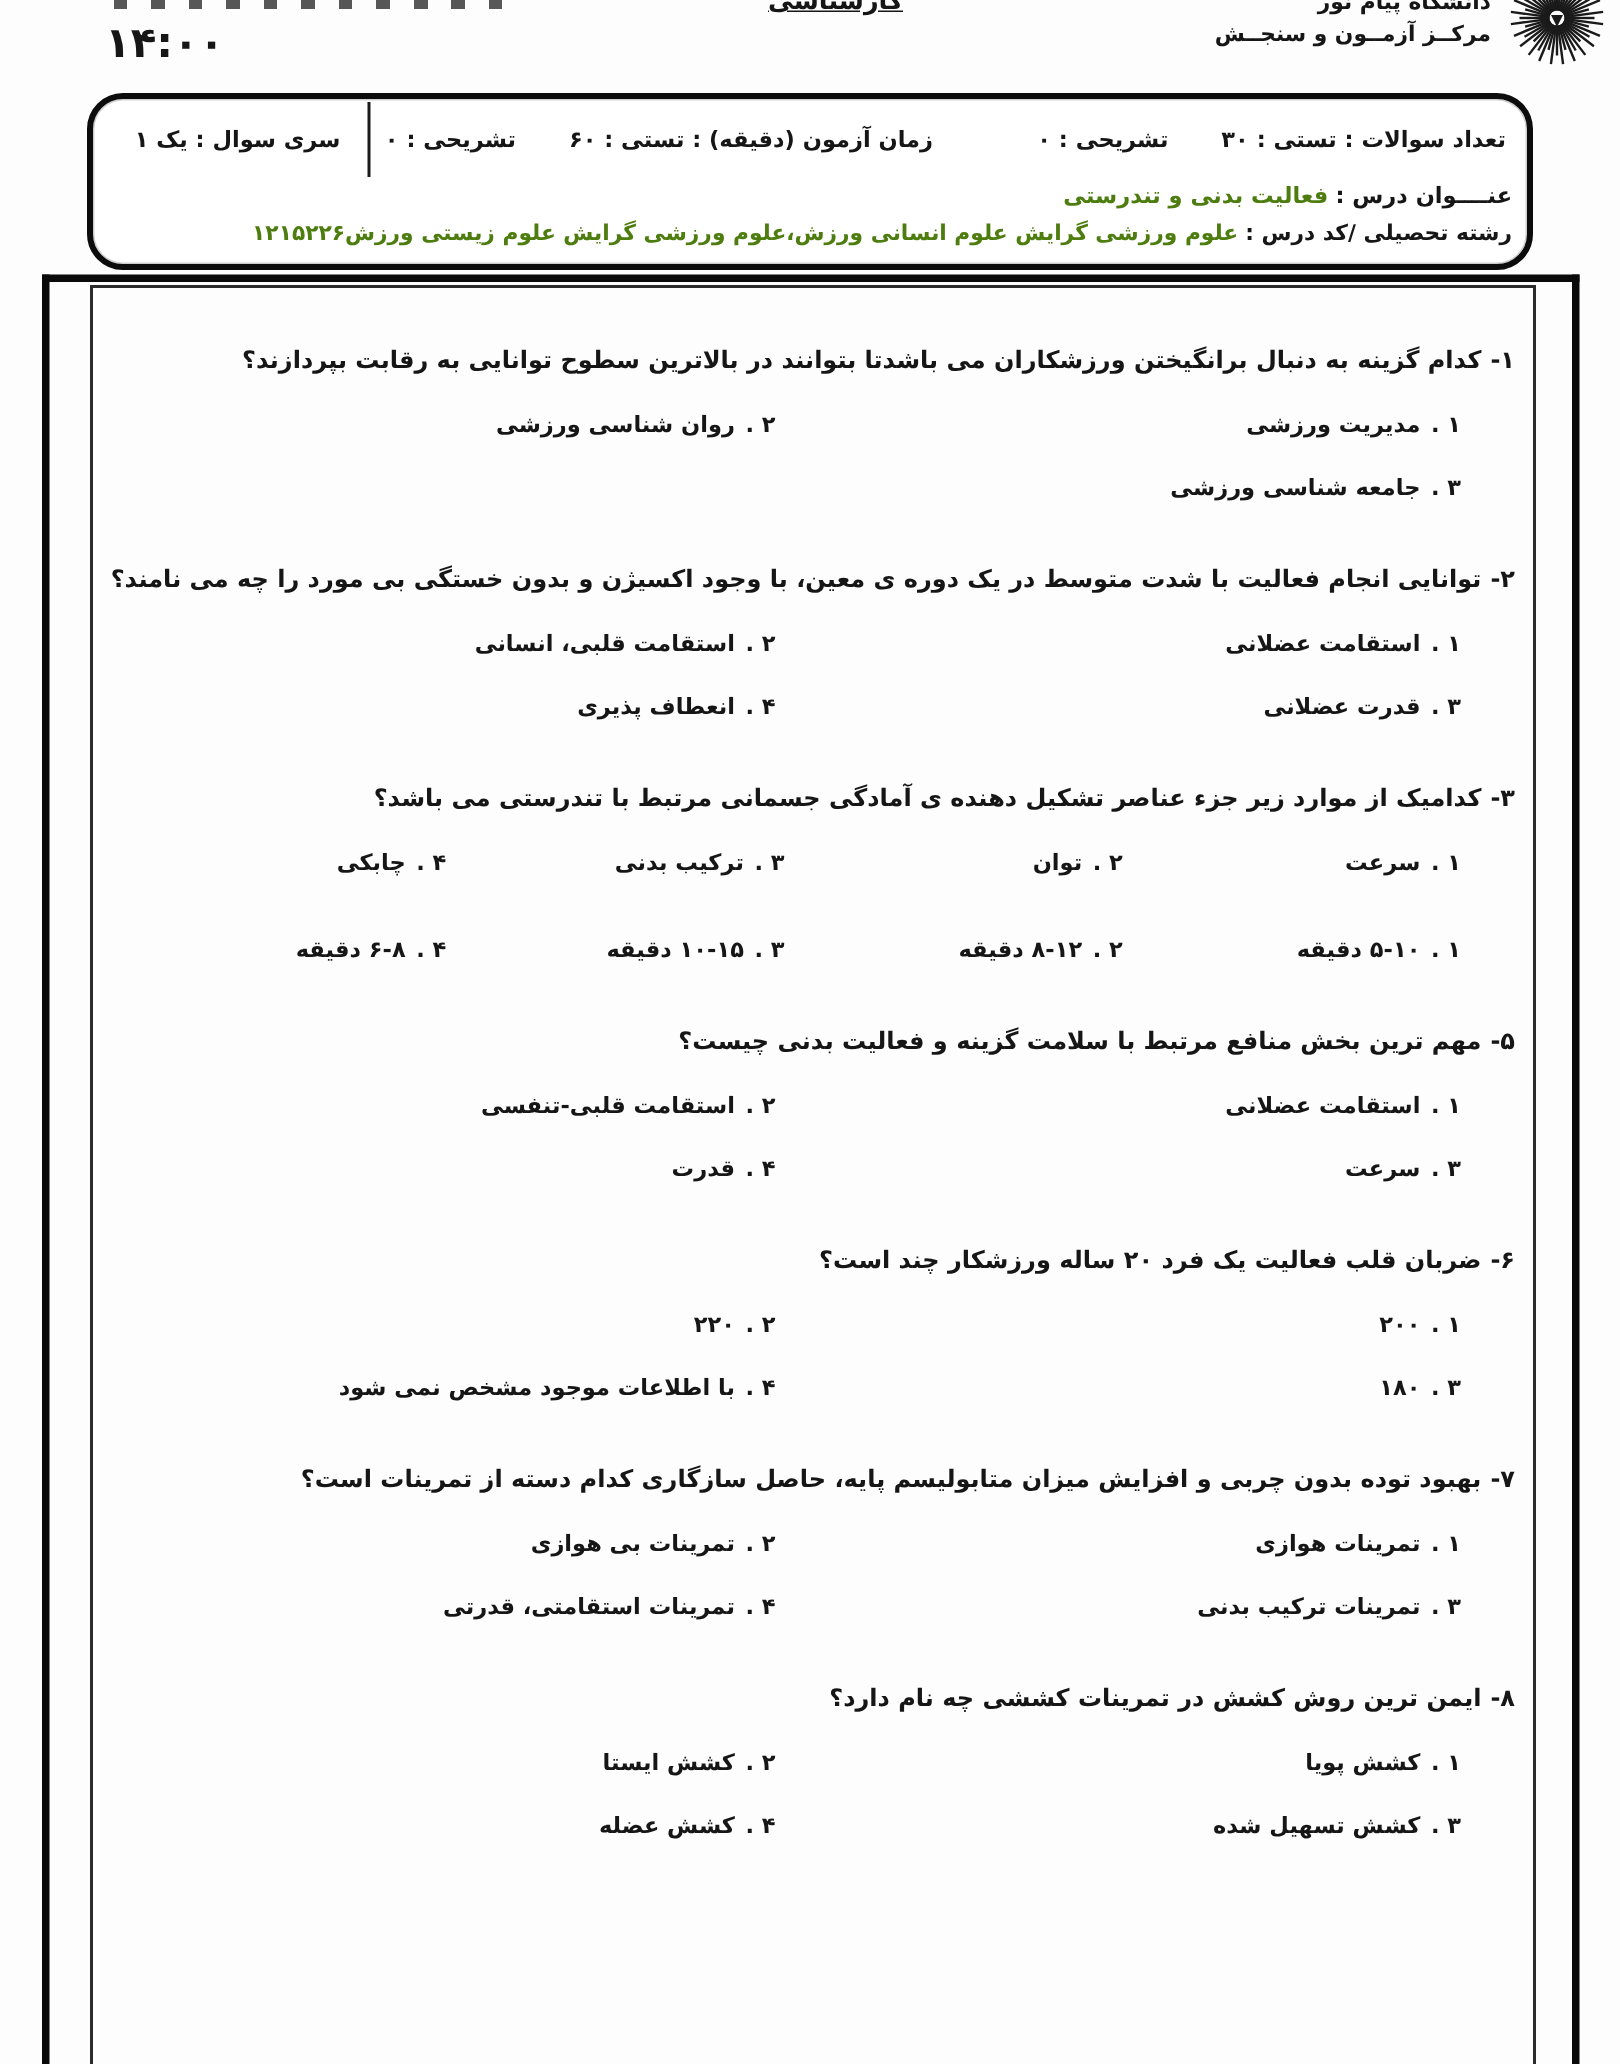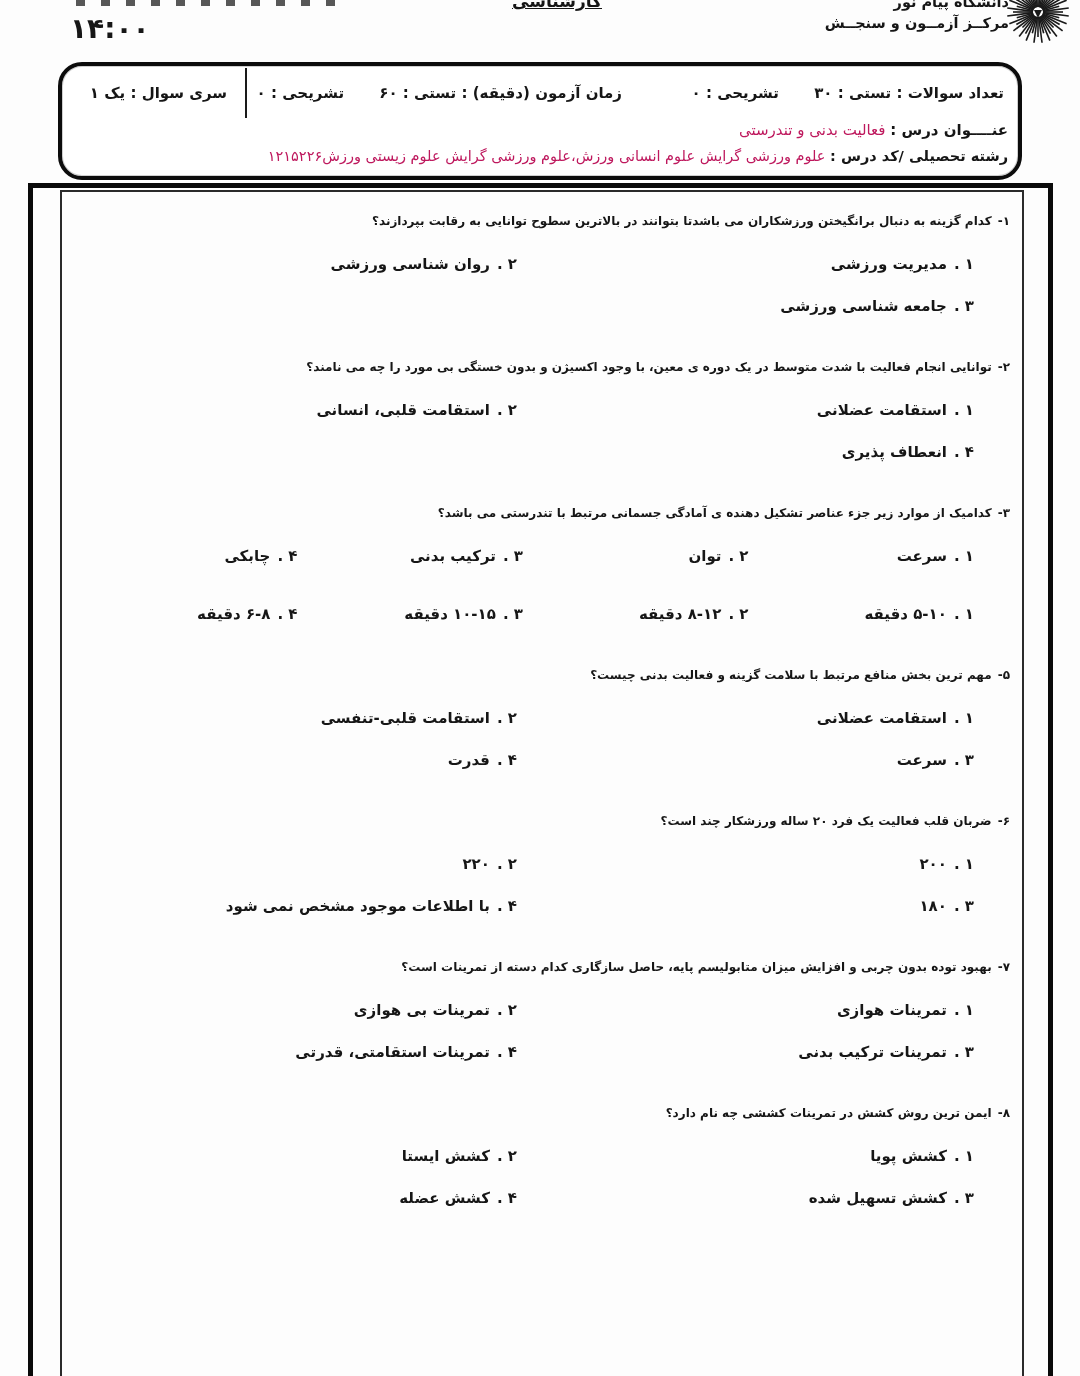--- a/index.html
+++ b/index.html
@@ -9,53 +9,53 @@
     font-family:"DejaVu Sans",sans-serif;color:#161616;
   }
   
   .clip-marks{
     position:absolute;left:76px;top:0;width:262px;height:6px;opacity:.8;
     background:repeating-linear-gradient(90deg,#2e2e2e 0 9px,transparent 9px 25px);
   }
   .time{position:absolute;left:70px;top:12px;font-size:28px;font-weight:700;direction:rtl;}
   .degree-clip{position:absolute;left:492px;top:0;width:110px;height:15px;overflow:hidden;text-decoration:underline;}
   .degree-clip span{display:block;margin-top:-9px;font-size:17px;font-weight:700;}
-  .uni{position:absolute;right:71px;top:0;text-align:right;direction:rtl;font-weight:700;}
+  .uni{position:absolute;right:86px;top:0;text-align:right;direction:rtl;font-weight:700;}
   .uni .l1{display:block;height:12px;overflow:hidden;font-size:14.5px;}
   .uni .l1 span{display:block;margin-top:-6px;}
   .uni .l2{display:block;margin-top:3px;font-size:14.5px;letter-spacing:.5px;}
   .logo{position:absolute;right:0;top:0;width:84px;height:58px;}
   
   .info-box{
     position:absolute;left:58px;top:62px;width:964px;height:118px;box-sizing:border-box;
     border:4px solid #0c0c0c;border-radius:24px;background:#fff;padding-top:2px;
     box-shadow:inset 0 0 0 1px #cfcfcf;
   }
   .row1{display:flex;direction:rtl;align-items:center;height:50px;font-size:15px;font-weight:700;}
   .cell-count{width:392px;padding-right:14px;box-sizing:border-box;}
   .cell-time{flex:1;padding-right:4px;box-sizing:border-box;}
   .cell-series{width:185px;height:100%;border-right:2px solid #1a1a1a;display:flex;align-items:center;
     padding-right:18px;box-sizing:border-box;}
   .pair-gap{margin-left:30px;}
   .lbl{font-weight:700;}
   .row2{padding:3px 10px 0 0;font-size:15px;}
   .row3{padding:9px 10px 0 0;font-size:14.5px;}
-  .val{font-weight:400;color:#be185d;}
+  .val{font-weight:700;color:#4d7c0f;}
   
   .body-frame{
     position:absolute;left:28px;right:27px;top:183px;bottom:-6px;
     border:5px solid #0a0a0a;border-bottom:none;
   }
   .body-inner{
     position:absolute;left:27px;right:24px;top:2px;bottom:0;
     border-top:2px solid #2b2b2b;border-left:2px solid #2b2b2b;border-right:2px solid #2b2b2b;
   }
   .questions{padding:14px 12px 0 10px;direction:rtl;}
   .question{margin-bottom:34px;}
-  .q-line{font-size:12px;font-weight:700;line-height:30px;text-align:right;}
+  .q-line{font-size:16px;font-weight:700;line-height:30px;text-align:right;margin-top:19px;}
   .q-num{margin-left:6px;}
   .opts{display:grid;direction:rtl;row-gap:18px;margin:16px 36px 0 0;}
   .opts-2{grid-template-columns:457px 1fr;}
   .opts-4{grid-template-columns:repeat(4,1fr);}
   .opt{font-size:15px;font-weight:700;line-height:24px;text-align:right;white-space:nowrap;}
   .opt-num{margin-left:7px;}
 </style>
 </head>
 <body>
 
@@ -181,20 +181,23 @@
     </div>
     <div class="opts opts-2">
   <div class="opt">
     <span class="opt-num">۱ .</span><span class="opt-text">استقامت عضلانی</span>
   </div>
 
   <div class="opt">
     <span class="opt-num">۲ .</span><span class="opt-text">استقامت قلبی، انسانی</span>
   </div>
 
+  <div class="opt">
+    <span class="opt-num">۳ .</span><span class="opt-text">قدرت عضلانی</span>
+  </div>
 
   <div class="opt">
     <span class="opt-num">۴ .</span><span class="opt-text">انعطاف پذیری</span>
   </div>
 </div>
   </div>
 
   <div class="question">
     <div class="q-line">
       <span class="q-num">۳-</span><span class="q-body">کدامیک از موارد زیر جزء عناصر تشکیل دهنده ی آمادگی جسمانی مرتبط با تندرستی می باشد؟</span>

